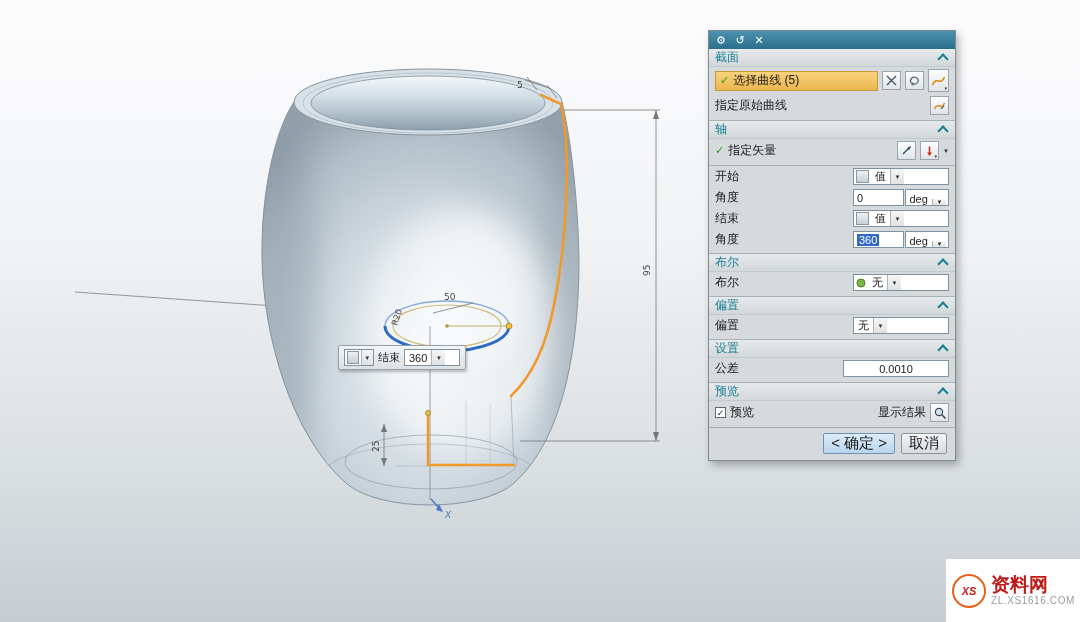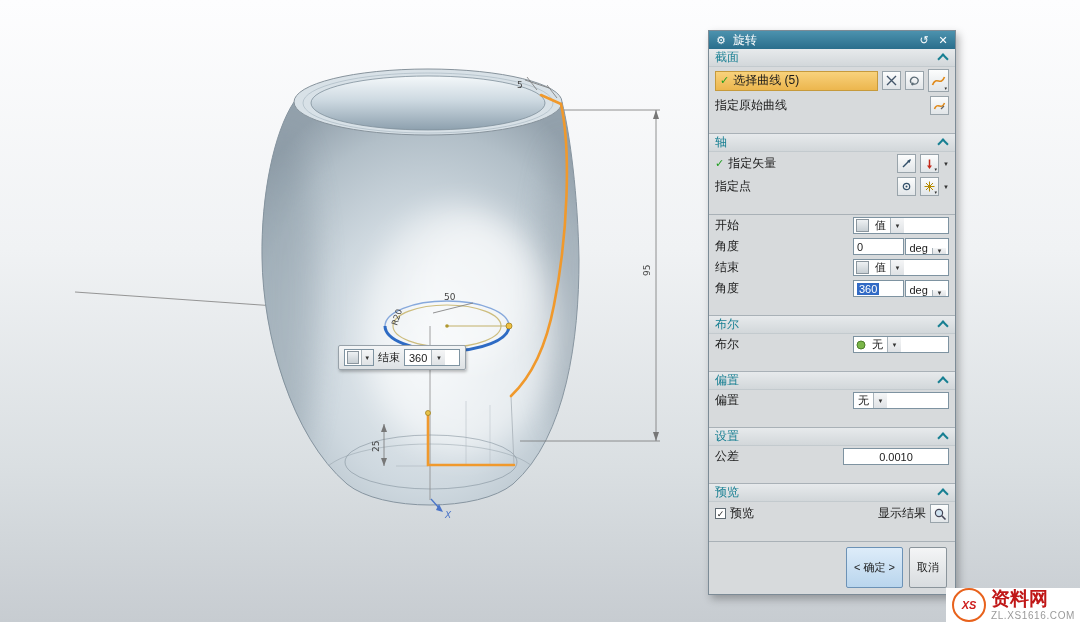--- a/index.html
+++ b/index.html
@@ -28,21 +28,21 @@
 
   
   .dlg{
     position:absolute;left:708px;top:30px;width:248px;box-sizing:border-box;
     background:#d7dadc;border:1px solid #7c8b96;box-shadow:3px 4px 8px rgba(0,0,0,.28);z-index:10;
   }
   .titlebar{height:18px;display:flex;align-items:center;gap:5px;padding:0 5px;
     background:linear-gradient(#4c92ae,#2a6e8c);color:#fff;}
   .titlebar .t{flex:1;font-size:12px;}
   .tbtn{width:14px;height:14px;display:flex;align-items:center;justify-content:center;font-size:11px;color:#fff;cursor:default;}
-  .sec{border-bottom:1px solid #a9b1b7;padding-bottom:16px;}
+  .sec{border-bottom:1px solid #a9b1b7;padding-bottom:3px;}
   .sec-h{height:17px;display:flex;align-items:center;padding:0 6px;color:#177f92;
     background:linear-gradient(#e7eaec,#d2d7da);border-bottom:1px solid #c3cacE;}
   .sec-h .hl{flex:1;}
   .chev{width:6px;height:6px;border-left:2px solid #177f92;border-top:2px solid #177f92;transform:rotate(45deg);margin:3px 2px 0 0;}
   .row{display:flex;align-items:center;padding:2px 6px;gap:4px;}
   .lbl{white-space:nowrap;}
   .sp{flex:1;}
   .ctl{width:96px;margin-left:auto;display:flex;gap:1px;}
   .ctl .combo{flex:1;}
   .field{background:#fff;border:1px solid #7e93a1;height:17px;box-sizing:border-box;display:flex;align-items:center;padding:0 3px;font-size:11px;flex:1;}
@@ -52,26 +52,26 @@
     background:linear-gradient(#f8d27c,#ecb64e);border:1px solid #c69a3c;}
   .ck{color:#1e9e1e;font-weight:bold;font-size:11px;}
   .ibtn{width:19px;height:19px;box-sizing:border-box;border:1px solid #99a4ab;flex:none;
     background:linear-gradient(#fcfdfd,#e1e5e8);display:flex;align-items:center;justify-content:center;position:relative;}
   .ibtn.tall{height:23px;width:21px;}
   .ibtn .subcaret{position:absolute;right:1px;bottom:0px;font-size:5px;color:#333;}
   .cb{width:11px;height:11px;box-sizing:border-box;border:1px solid #5f6a72;background:#fff;display:inline-flex;
     align-items:center;justify-content:center;font-size:9px;color:#222;flex:none;}
   .tolfield{width:106px;margin-left:auto;justify-content:center;flex:none;}
   .btnrow{display:flex;justify-content:flex-end;gap:6px;padding:5px 8px 6px;background:#d7dadc;}
-  .btn{height:19px;padding:10px 7px;font-size:11px;display:flex;align-items:center;
+  .btn{height:19px;padding:0 7px;font-size:15px;display:flex;align-items:center;
     border:1px solid #8a949b;background:linear-gradient(#f4f5f6,#d8dcdf);border-radius:2px;}
   .btn.primary{background:linear-gradient(#ddecf9,#b9d5ed);border-color:#6c92b6;}
 
   
-  .wm{position:absolute;right:0;bottom:0;width:134px;height:34px;background:#fff;z-index:20;
+  .wm{position:absolute;right:0;bottom:0;width:134px;height:63px;background:#fff;z-index:20;
     display:flex;align-items:center;gap:5px;padding:6px 6px;box-sizing:border-box;}
   .wm-logo{width:30px;height:30px;border:2px solid #e8621c;border-radius:50%;flex:none;display:flex;
     align-items:center;justify-content:center;color:#cc1a1a;font-style:italic;font-weight:bold;font-size:11px;}
   .wm-col{display:flex;flex-direction:column;line-height:1.1;}
   .wm-site{color:#c01717;font-size:19px;font-weight:bold;}
   .wm-domain{color:#9a9a9a;font-size:10px;letter-spacing:.6px;}
 </style>
 </head>
 <body>
 
@@ -164,21 +164,20 @@
   <span class="lbl">结束</span>
   <div class="combo" style="width:56px;">
     <span class="txt">360</span>
     <span class="caret">▼</span>
   </div>
 </div>
 
 <div class="dlg">
   <div class="titlebar">
     <span class="tbtn">⚙</span>
-    <span class="t">旋转</span>
     <span class="tbtn">↺</span>
     <span class="tbtn">✕</span>
   </div>
 
   <div class="sec">
     <div class="sec-h">
       <span class="hl">截面</span>
       <span class="chev"></span>
     </div>
     <div class="row">
@@ -228,37 +227,20 @@
       <div class="ibtn">
         <svg width="13" height="13">
             <line x1="3" y1="10" x2="10" y2="3" stroke="#33506a" stroke-width="1.4"></line>
             <polygon points="11,2 7,4 9.5,6" fill="#33506a"></polygon>
           </svg>
       </div>
       <div class="ibtn">
         <svg width="13" height="13">
             <line x1="6.5" y1="2.5" x2="6.5" y2="10" stroke="#c42a1a" stroke-width="1.5"></line>
             <polygon points="6.5,12 4,8.5 9,8.5" fill="#c42a1a"></polygon>
-          </svg>
-        <span class="subcaret">▾</span>
-      </div>
-      <span style="font-size:6px;color:#333;">▼</span>
-    </div>
-    <div class="row">
-      <span class="lbl">指定点</span>
-      <span class="sp"></span>
-      <div class="ibtn">
-        <svg width="13" height="13">
-            <circle cx="6.5" cy="6.5" r="3.2" stroke="#33506a" fill="none" stroke-width="1.2"></circle>
-            <circle cx="6.5" cy="6.5" r="1" fill="#33506a"></circle>
-          </svg>
-      </div>
-      <div class="ibtn">
-        <svg width="13" height="13">
-            <path d="M6.5,1.5 L6.5,11.5 M1.5,6.5 L11.5,6.5 M3,3 L10,10 M10,3 L3,10" stroke="#b58a00" stroke-width="1"></path>
           </svg>
         <span class="subcaret">▾</span>
       </div>
       <span style="font-size:6px;color:#333;">▼</span>
     </div>
   </div>
 
   <div class="sec">
     <div class="row">
       <span class="lbl">开始</span>

